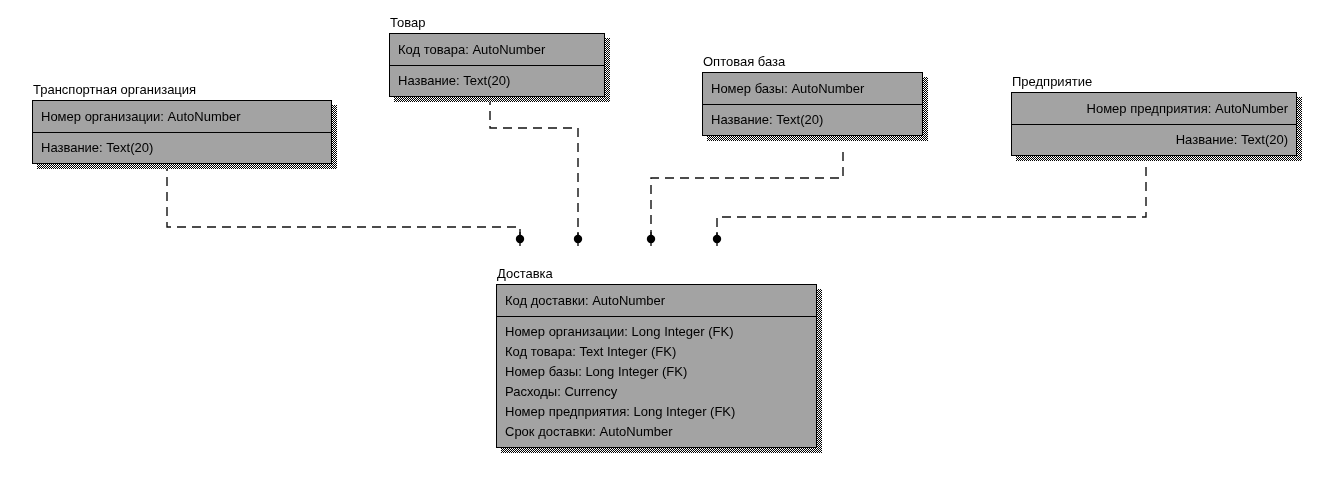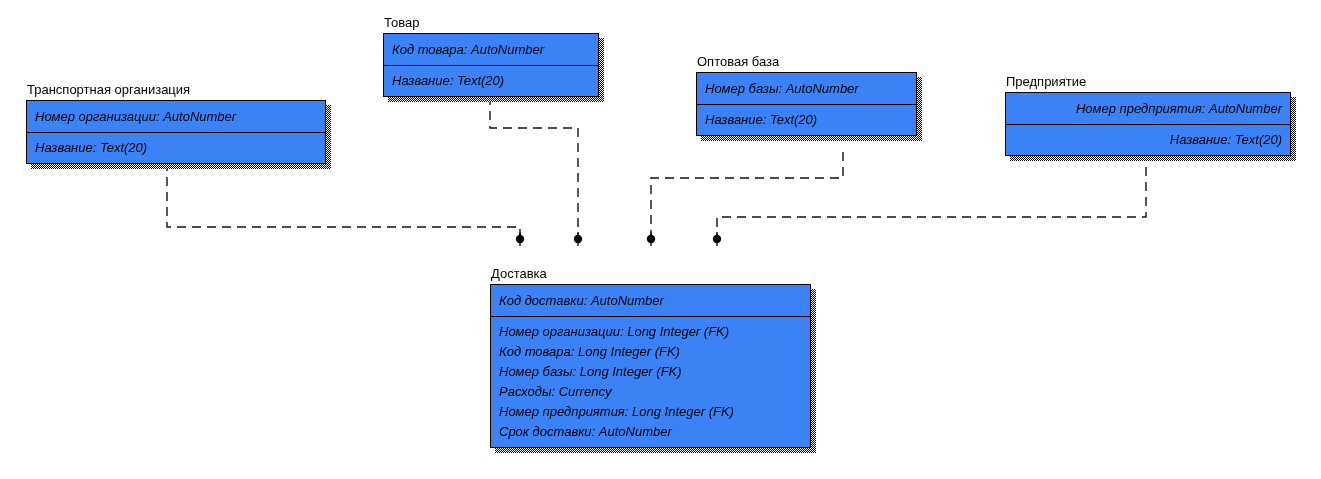--- a/index.html
+++ b/index.html
@@ -18,20 +18,21 @@
     overflow: hidden;
   }
   #connector-layer {
     position: absolute;
     left: 0; top: 0;
     width: 1321px;
     height: 479px;
   }
   .entity {
     position: absolute;
+    margin-left: 6px;
   }
   .entity-title {
     position: absolute;
     bottom: 100%;
     left: 1px;
     margin-bottom: 3px;
     white-space: nowrap;
     color: #000000;
   }
   .entity-frame {
@@ -45,23 +46,22 @@
     top: 5px;
     width: 100%;
     height: 100%;
     background: repeating-conic-gradient(#000 0% 25%, #fff 0% 50%);
     background-size: 2px 2px;
     z-index: 0;
   }
   .entity-box {
     position: relative;
     z-index: 1;
-    background: #3b82f6;
+    background: #a3a3a3;
     border: 1px solid #000000;
-    font-style: italic;
   }
   .pk-row {
     padding: 6px 8px 5px 8px;
     line-height: 20px;
     border-bottom: 1px solid #000000;
     white-space: nowrap;
   }
   .attr-section {
     padding: 5px 8px;
   }
@@ -143,21 +143,21 @@
     </div>
   </div>
 
   <div class="entity" style="left:490px; top:284px; width:321px;">
     <div class="entity-title">Доставка</div>
     <div class="entity-frame">
       <div class="entity-box">
         <div class="pk-row">Код доставки: AutoNumber</div>
         <div class="attr-section">
           <div class="attr-row">Номер организации: Long Integer (FK)</div>
-          <div class="attr-row">Код товара: Long Integer (FK)</div>
+          <div class="attr-row">Код товара: Text Integer (FK)</div>
           <div class="attr-row">Номер базы: Long Integer (FK)</div>
           <div class="attr-row">Расходы: Currency</div>
           <div class="attr-row">Номер предприятия: Long Integer (FK)</div>
           <div class="attr-row">Срок доставки: AutoNumber</div>
         </div>
       </div>
     </div>
   </div>
 
 </div>

